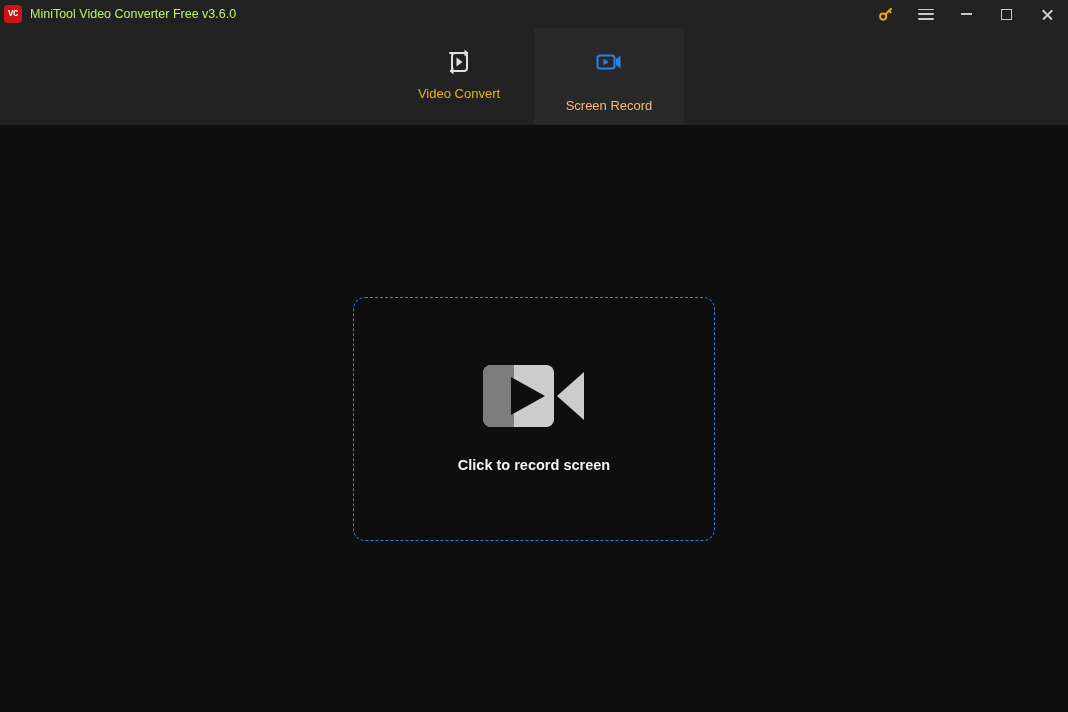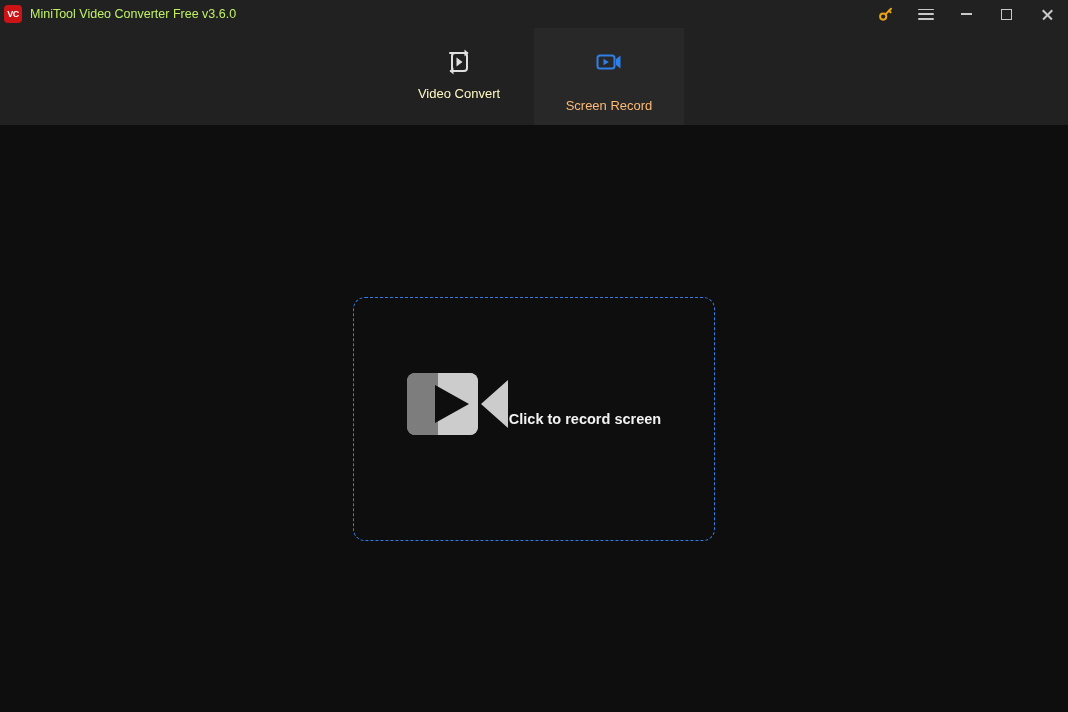--- a/index.html
+++ b/index.html
@@ -26,21 +26,21 @@
     display: flex; align-items: center; justify-content: center;
     margin-right: 8px;
     flex: 0 0 auto;
   }
   .app-logo span {
     color: #ffffff;
     font-size: 9px;
     font-weight: bold;
     letter-spacing: -0.5px;
     line-height: 1;
-    font-family: Liberation Sans, sans-serif;
+    font-family: Liberation Mono, monospace;
   }
   .app-title {
     color: #bef264;
     font-size: 12.5px;
     white-space: nowrap;
   }
   .win-controls {
     position: absolute;
     right: 0; top: 0;
     height: 28px;
@@ -84,41 +84,41 @@
     cursor: default;
   }
   .tab.active { background: #282828; }
   .tab-icon {
     height: 36px;
     display: flex; align-items: center; justify-content: center;
     margin-bottom: 6px;
   }
   .tab-label {
     font-size: 13px;
-    color: #fef9c3;
+    color: #eab308;
     white-space: nowrap;
   }
   .tab.active .tab-label { color: #fdba74; margin-top: 12px; }
 
   
   .content {
     height: 587px;
     background: #0e0e0e;
     display: flex;
     align-items: flex-start;
     justify-content: center;
   }
   .dropzone {
     margin-top: 172px;
     width: 362px;
     height: 244px;
     border: 1.4px dashed #2f7fe8;
     border-radius: 12px;
     display: flex;
-    flex-direction: row;
+    flex-direction: column;
     align-items: center;
     justify-content: center;
     cursor: default;
   }
   .dz-icon { margin-bottom: 26px; }
   .dz-text {
     color: #f2f2f2;
     font-size: 14.5px;
     font-weight: bold;
   }

